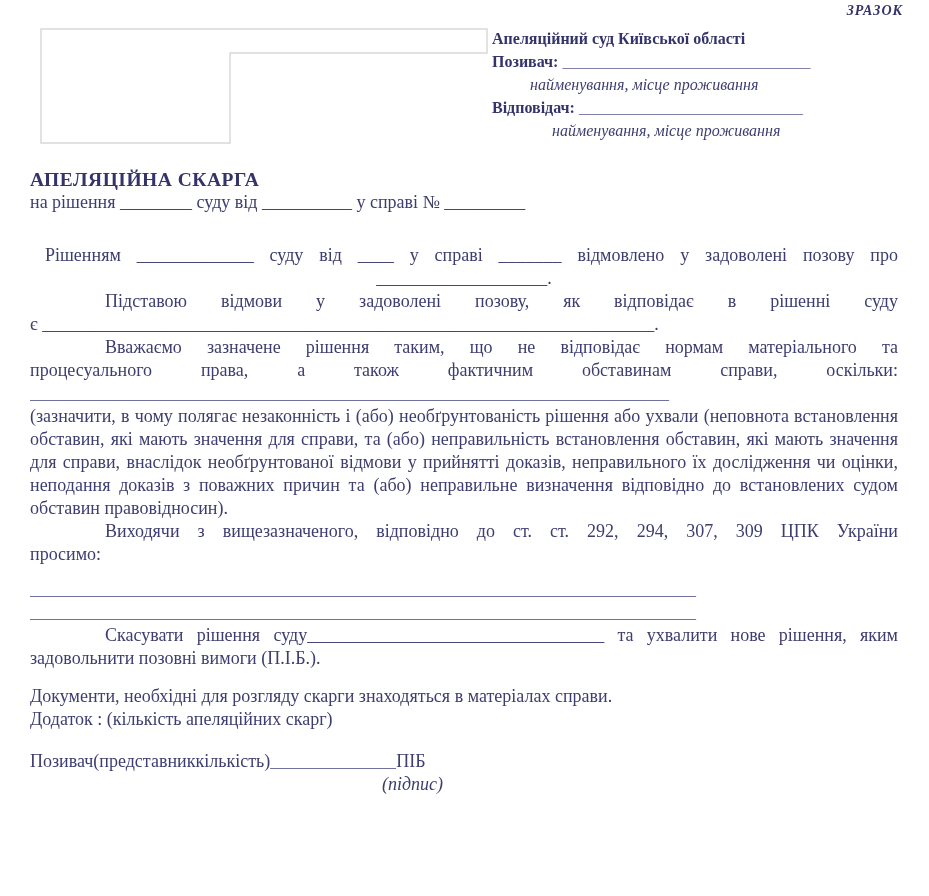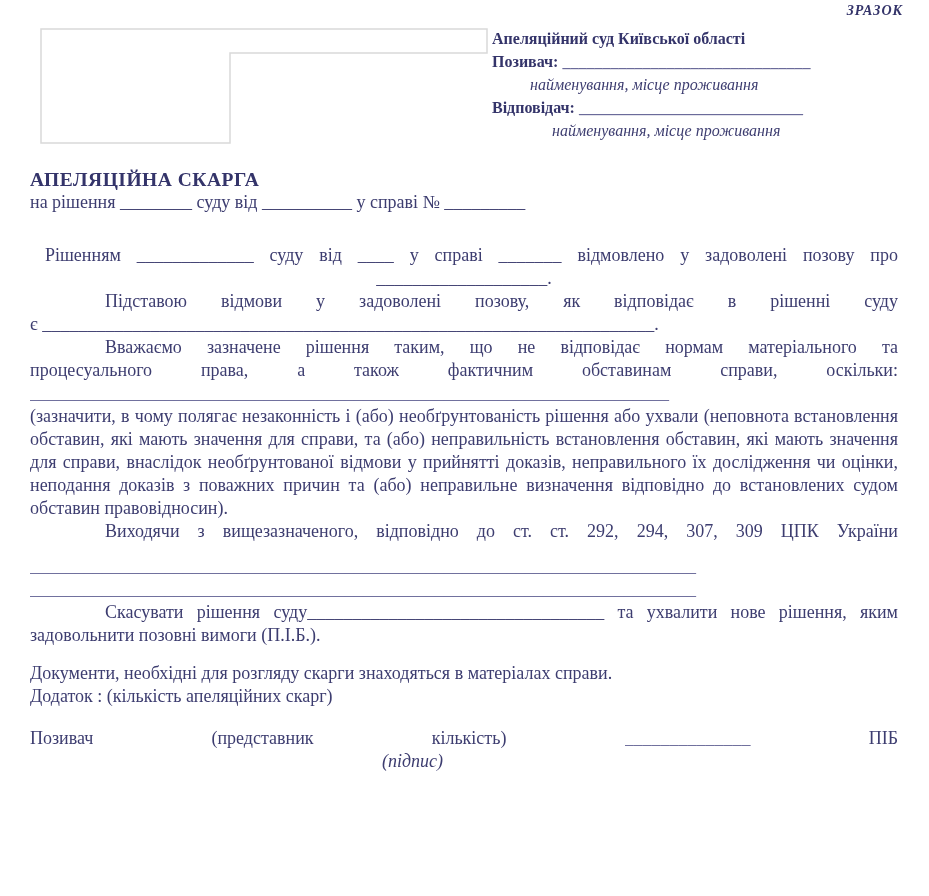--- a/index.html
+++ b/index.html
@@ -15,42 +15,42 @@
     position:absolute;top:3px;right:26px;
     font-size:14px;font-weight:bold;font-style:italic;
     color:#34346a;letter-spacing:1px;
   }
   .placeholder-svg{position:absolute;left:0;top:0;}
   .header-block{
     position:absolute;left:492px;top:27px;width:392px;
     font-size:16px;line-height:23px;
   }
   .hdr-bold{font-weight:bold;color:#34346a;}
-  .blank{font-weight:bold;color:#6b6b9a;letter-spacing:0;}
+  .blank{font-weight:normal;color:#6b6b9a;letter-spacing:0;}
   .hint{font-style:italic;color:#3d3d70;}
   .hint-1{padding-left:38px;}
   .hint-2{padding-left:60px;}
   .body-block{
     position:absolute;left:30px;top:168px;width:868px;
     font-size:18px;line-height:23px;
   }
   .doc-title{text-align:left;font-weight:bold;font-size:19.5px;color:#34346a;letter-spacing:0.5px;}
   .doc-subtitle{text-align:left;}
   .line{min-height:23px;}
   .jl{text-align:justify;text-align-last:justify;}
   .just{text-align:justify;}
   .center{text-align:center;}
   .ind15{text-indent:15px;}
   .ind75{text-indent:75px;}
   .rule{color:#6b6b9a;white-space:nowrap;overflow:hidden;}
   .mt30{margin-top:30px;}
   .mt12{margin-top:12px;}
   .mt15{margin-top:15px;}
   .mt19{margin-top:19px;}
-  .footer-row{display:flex;justify-content:space-between;align-items:baseline;gap:47px;}
+  .footer-row{display:flex;align-items:baseline;}
   .sig-hint{padding-left:352px;font-style:italic;}
 </style>
 </head>
 <body>
 
 <div class="page">
 
   <div class="sample-label">ЗРАЗОК</div>
 
   <svg class="placeholder-svg" width="540" height="160" viewBox="0 0 540 160">
@@ -81,20 +81,21 @@
     <div class="line jl ind75">Підставою відмови у задоволені позову, як відповідає в рішенні суду</div>
     <div class="line">є ____________________________________________________________________.</div>
 
     <div class="line jl ind75">Вважаємо зазначене рішення таким, що не відповідає нормам матеріального та</div>
     <div class="line jl">процесуального права, а також фактичним обставинам справи, оскільки:</div>
     <div class="line rule">_______________________________________________________________________</div>
 
     <div class="just">(зазначити, в чому полягає незаконність і (або) необґрунтованість рішення або ухвали (неповнота встановлення обставин, які мають значення для справи, та (або) неправильність встановлення обставин, які мають значення для справи, внаслідок необґрунтованої відмови у прийнятті доказів, неправильного їх дослідження чи оцінки, неподання доказів з поважних причин та (або) неправильне визначення відповідно до встановлених судом обставин правовідносин).</div>
 
     <div class="line jl ind75">Виходячи з вищезазначеного, відповідно до ст. ст. 292, 294, 307, 309 ЦПК України</div>
+    <div class="line">просимо:</div>
 
     <div class="line rule mt12">__________________________________________________________________________</div>
     <div class="line rule">__________________________________________________________________________</div>
 
     <div class="line jl ind75">Скасувати рішення суду_________________________________ та ухвалити нове рішення, яким</div>
     <div class="line">задовольнити позовні вимоги (П.І.Б.).</div>
 
     <div class="line mt15">Документи, необхідні для розгляду скарги знаходяться в матеріалах справи.</div>
     <div class="line">Додаток : (кількість апеляційних скарг)</div>
 

